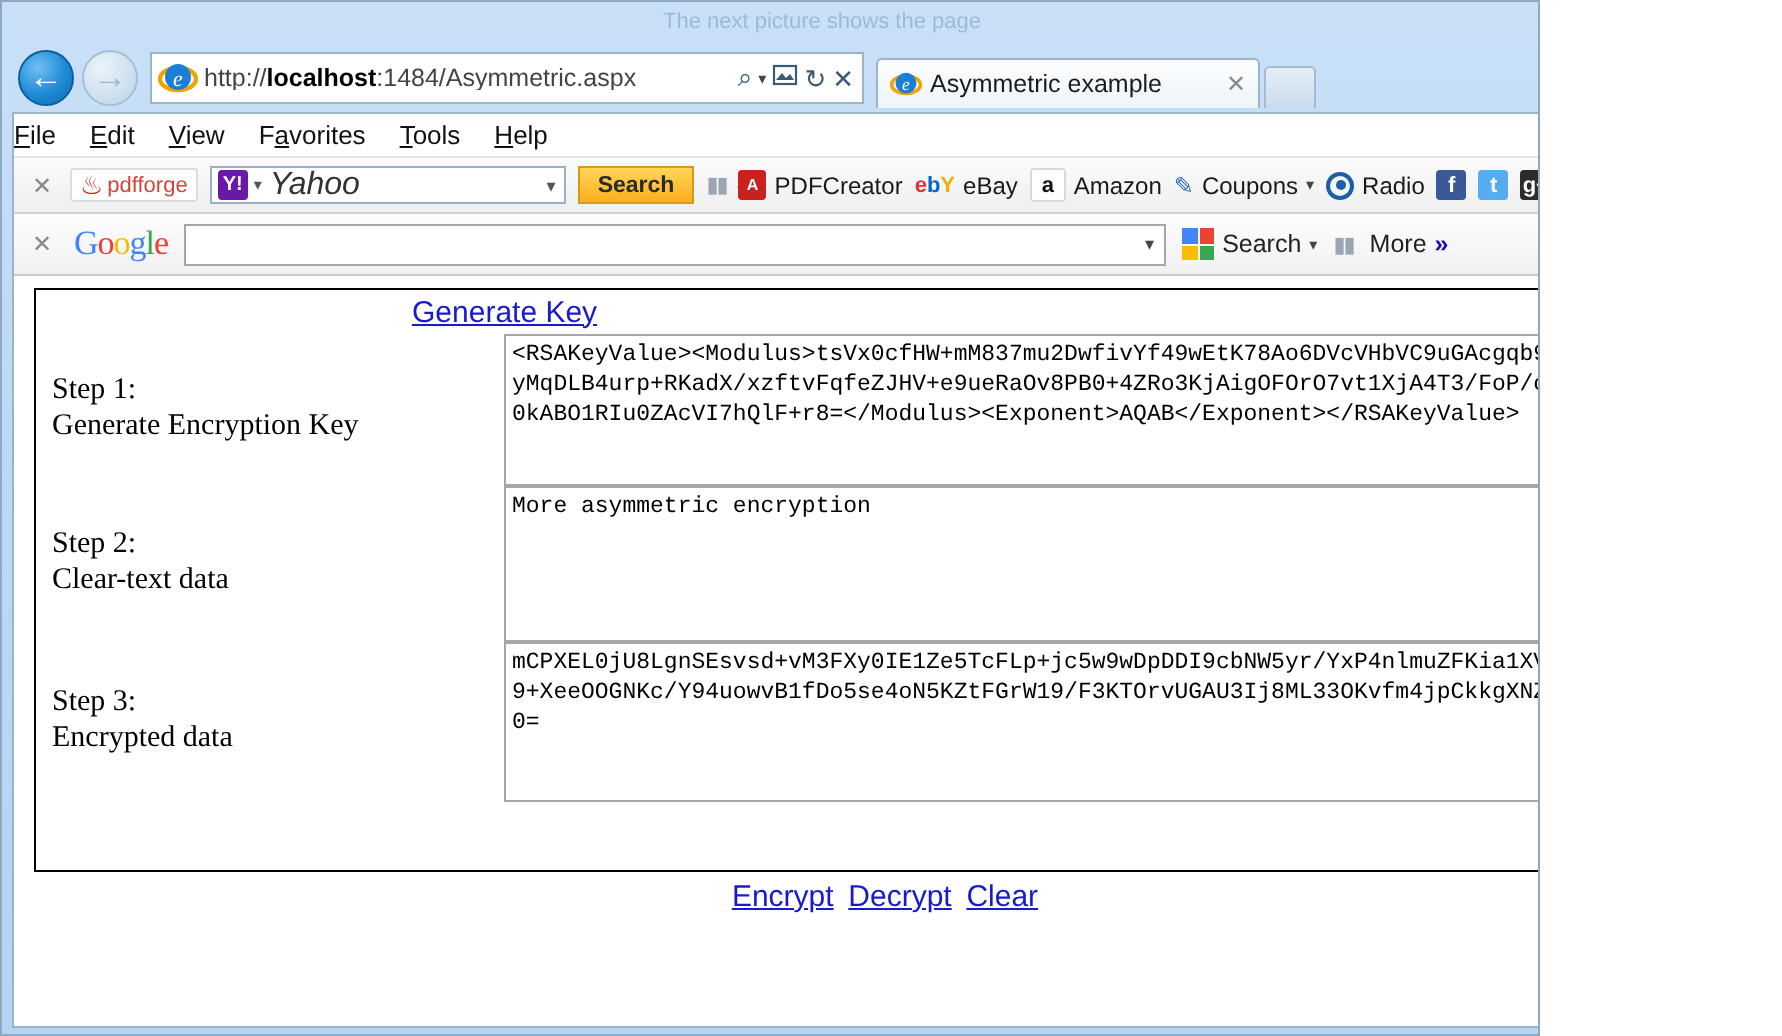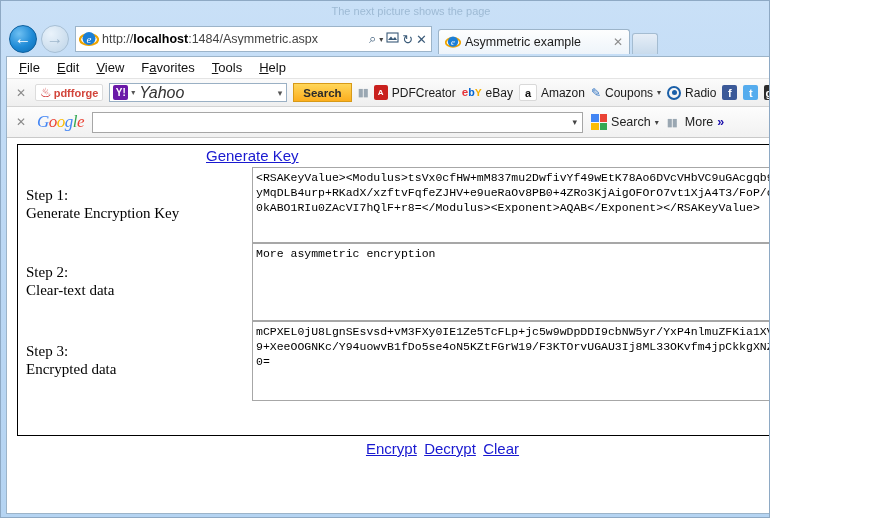--- a/index.html
+++ b/index.html
@@ -200,21 +200,20 @@
     border: 1px solid #9cb4c9;
     box-sizing: border-box;
     overflow: hidden;
   }
 
   
   .menubar {
     height: 21px;
     display: flex;
     align-items: center;
-    padding-left: 12px;
     gap: 17px;
     background: #ffffff;
     border-bottom: 1px solid #e4e4e4;
     font-size: 13px;
     color: #111;
   }
   .menubar span u { text-decoration: underline; }
 
   
   .toolbar-pdfforge {
@@ -230,21 +229,21 @@
   }
   .tb-x { color: #8a8a8a; font-size: 12px; width: 16px; text-align: center; }
   .pdfforge-logo {
     display: flex; align-items: center; gap: 2px;
     padding: 1px 4px;
     background: #ffffff;
     border: 1px solid #dcdcdc;
     border-radius: 2px;
   }
   .pf-flame { color: #cc2222; font-size: 13px; line-height: 1; }
-  .pf-word { color: #d2453b; font-weight: bold; font-size: 11px; }
+  .pf-word { color: #d2453b; font-weight: normal; font-size: 11px; }
   .yahoo-box {
     display: flex; align-items: center;
     width: 178px; height: 19px;
     background: #ffffff;
     border: 1px solid #9ab0c4;
     box-sizing: border-box;
   }
   .y-badge {
     width: 15px; height: 15px; margin: 0 3px;
     background: #6a18a8; color: #ffffff;
@@ -265,21 +264,21 @@
     display: flex; align-items: center;
     font-size: 11.5px; font-weight: bold; color: #2a2a2a;
   }
   .grip { color: #9aa7b2; font-size: 11px; letter-spacing: -1px; }
   .tb-item { display: flex; align-items: center; gap: 4px; white-space: nowrap; }
   .pdf-ico {
     width: 14px; height: 15px; background: #c9211e; color: #fff;
     font-size: 8px; font-weight: bold; display: flex;
     align-items: center; justify-content: center; border-radius: 2px;
   }
-  .ebay-ico { font-size: 11px; font-weight: bold; font-family: Liberation Mono, monospace; }
+  .ebay-ico { font-size: 11px; font-weight: bold; }
   .ebay-ico i { font-style: normal; }
   .amazon-ico {
     width: 16px; height: 15px; background: #ffffff; border: 1px solid #d9d9d9;
     color: #111; font-size: 11px; font-weight: bold;
     display: flex; align-items: center; justify-content: center; border-radius: 2px;
   }
   .coupon-ico { color: #2a6fc0; font-size: 12px; }
   .radio-ico {
     width: 14px; height: 14px; border-radius: 50%;
     border: 2px solid #1a5fa8; box-sizing: border-box;
@@ -303,21 +302,21 @@
     height: 30px;
     display: flex;
     align-items: center;
     background: linear-gradient(to bottom, #fdfdfd 0%, #f1f1f1 100%);
     border-bottom: 1px solid #c9c9c9;
     padding-left: 6px;
     gap: 8px;
     font-size: 12.5px;
     color: #222;
   }
-  .g-logo { font-size: 17px; letter-spacing: -0.5px; font-family: "Liberation Serif", serif; font-style: italic; }
+  .g-logo { font-size: 17px; letter-spacing: -0.5px; font-family: "Liberation Serif", serif; }
   .g-logo .b1 { color: #4285f4; }
   .g-logo .r1 { color: #ea4335; }
   .g-logo .y1 { color: #fbbc05; }
   .g-logo .b2 { color: #4285f4; }
   .g-logo .g1 { color: #34a853; }
   .g-logo .r2 { color: #ea4335; }
   .g-input {
     width: 491px; height: 21px;
     background: #ffffff;
     border: 1px solid #a6a6a6;

